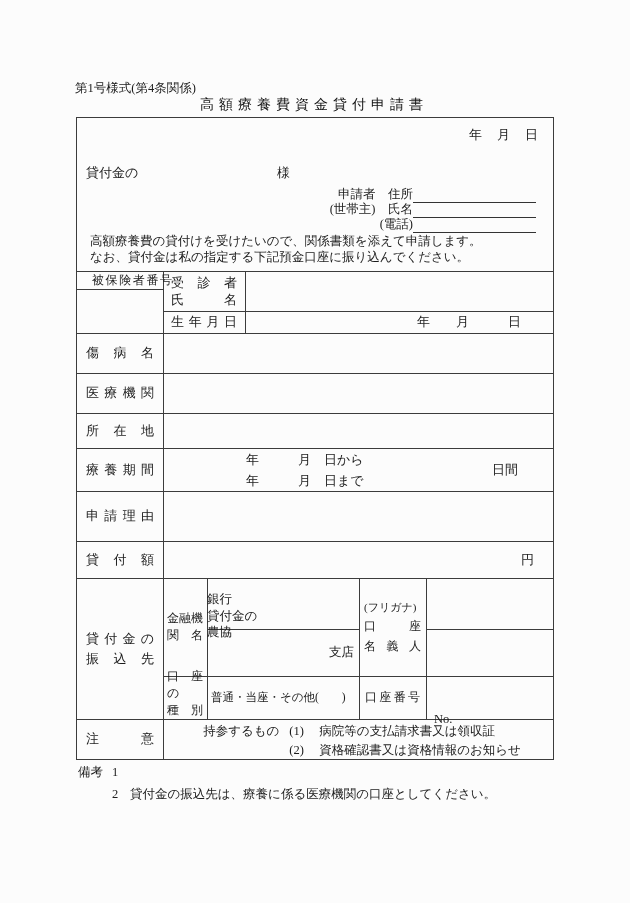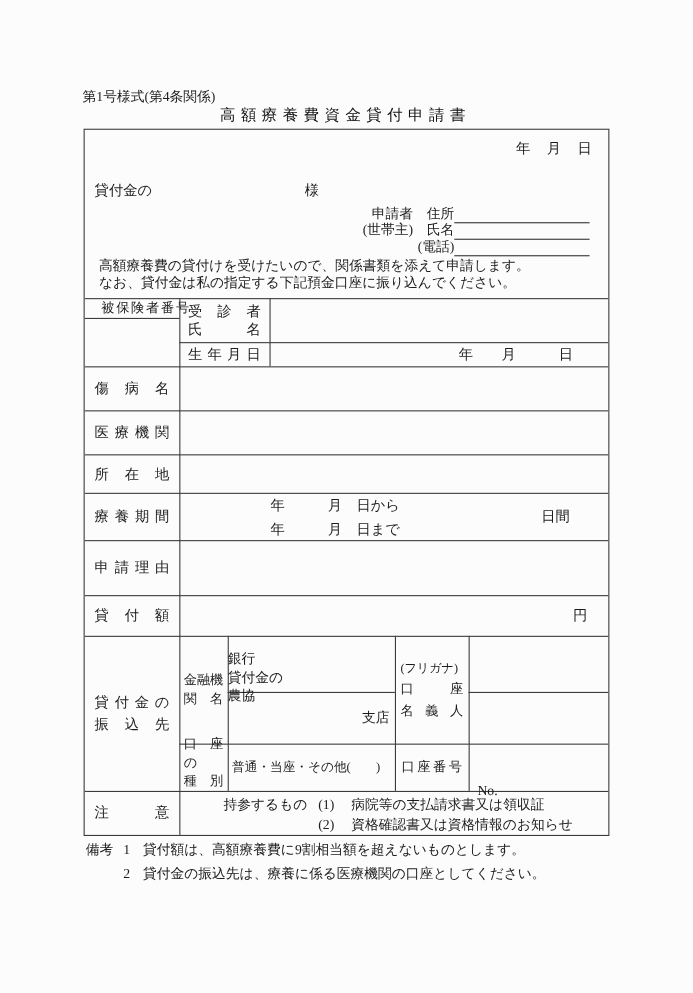--- a/index.html
+++ b/index.html
@@ -199,20 +199,19 @@
         <span>資格確認書又は資格情報のお知らせ</span>
       </span>
     </span>
   </div>
 </div>
 
 <div class="abs notes">
   <div class="n-row">
     <span class="n-lab">備考</span>
     <span class="n-num">1</span>
-    <span>貸付額は、高額療養費に9割相当額を超えないものとします。</span>
   </div>
   <div class="n-row">
     <span class="n-lab"></span>
     <span class="n-num">2</span>
     <span>貸付金の振込先は、療養に係る医療機関の口座としてください。</span>
   </div>
 </div>
 
 </body></html>

